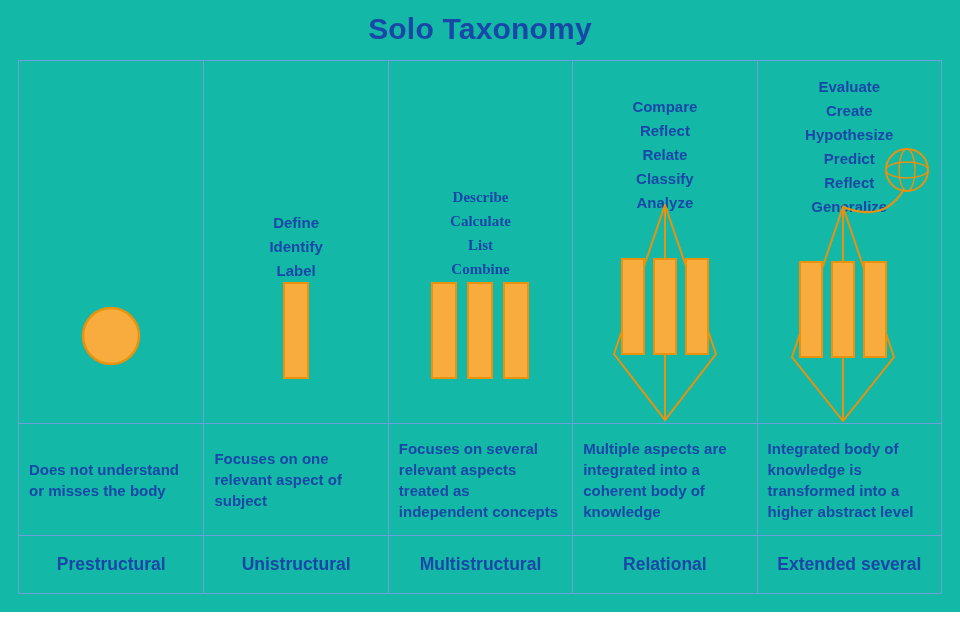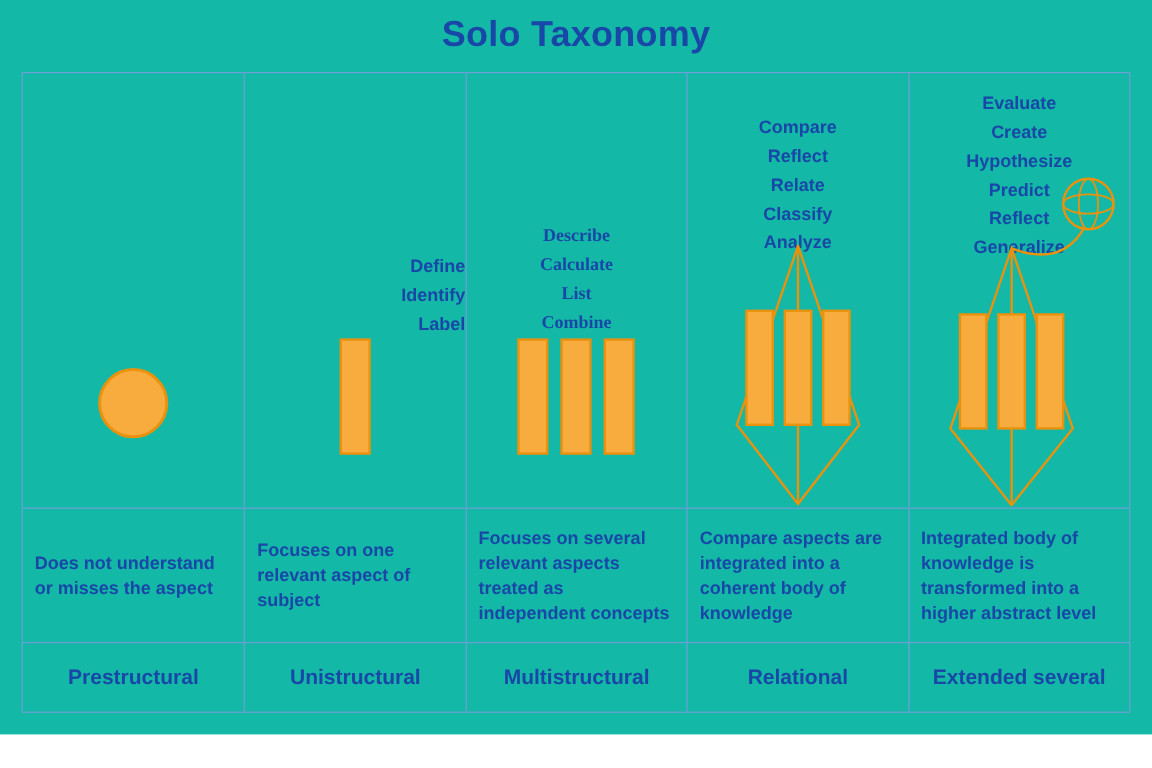--- a/index.html
+++ b/index.html
@@ -28,21 +28,21 @@
     position:relative;color:var(--blue);
     border-left:1.5px solid var(--border);
     border-top:1.5px solid var(--border);
   }
   .cell.c1{border-left:none;}
   .cell.r1{border-top:none;}
   .verbs{
     position:absolute;left:0;width:100%;text-align:center;
     font-size:15px;font-weight:700;line-height:24px;
   }
-  .verbs.v2{top:150px;text-align:right;}
+  .verbs.v2{top:150px;}
   .verbs.v3{top:124px;font-family:Liberation Serif, serif;}
   .verbs.v4{top:34px;}
   .verbs.v5{top:14px;}
   .icon{position:absolute;left:50%;}
   .icon.ic-circle{bottom:56px;transform:translateX(-50%);}
   .icon.ic-onebar{bottom:42px;transform:translateX(-50%);}
   .icon.ic-threebars{bottom:42px;transform:translateX(-50%);}
   .icon.ic-relational{bottom:1px;transform:translateX(-50%);}
   .icon.ic-extended{bottom:1px;transform:translateX(-44%);}
   .desc{
@@ -129,24 +129,24 @@
           <ellipse cx="124" cy="25" rx="8" ry="21" style="fill:none;stroke:var(--orange_stroke);stroke-width:1.5"></ellipse>
         </g>
         <polygon points="60,62 111,212 60,276 9,212" style="fill:none;stroke:var(--orange_stroke);stroke-width:2"></polygon>
         <line x1="60" y1="62" x2="60" y2="276" style="stroke:var(--orange_stroke);stroke-width:2"></line>
         <rect x="17" y="117" width="22" height="95" style="fill:var(--orange_fill);stroke:var(--orange_stroke);stroke-width:2"></rect>
         <rect x="49" y="117" width="22" height="95" style="fill:var(--orange_fill);stroke:var(--orange_stroke);stroke-width:2"></rect>
         <rect x="81" y="117" width="22" height="95" style="fill:var(--orange_fill);stroke:var(--orange_stroke);stroke-width:2"></rect>
       </svg>
     </div>
 
-    <div class="cell r2 c1 desc">Does not understand or misses the aspect</div>
+    <div class="cell r2 c1 desc">Does not understand or misses the body</div>
     <div class="cell r2 c2 desc">Focuses on one relevant aspect of subject</div>
     <div class="cell r2 c3 desc">Focuses on several relevant aspects treated as independent concepts</div>
-    <div class="cell r2 c4 desc">Compare aspects are integrated into a coherent body of knowledge</div>
+    <div class="cell r2 c4 desc">Multiple aspects are integrated into a coherent body of knowledge</div>
     <div class="cell r2 c5 desc">Integrated body of knowledge is transformed into a higher abstract level</div>
 
     <div class="cell r3 c1 level-name">Prestructural</div>
     <div class="cell r3 c2 level-name">Unistructural</div>
     <div class="cell r3 c3 level-name">Multistructural</div>
     <div class="cell r3 c4 level-name">Relational</div>
     <div class="cell r3 c5 level-name">Extended several</div>
 
   </div>
 </div>

